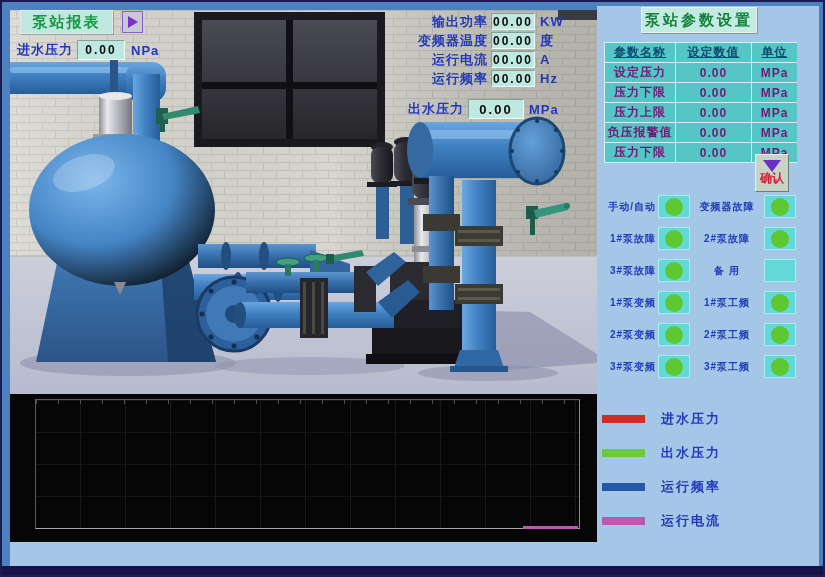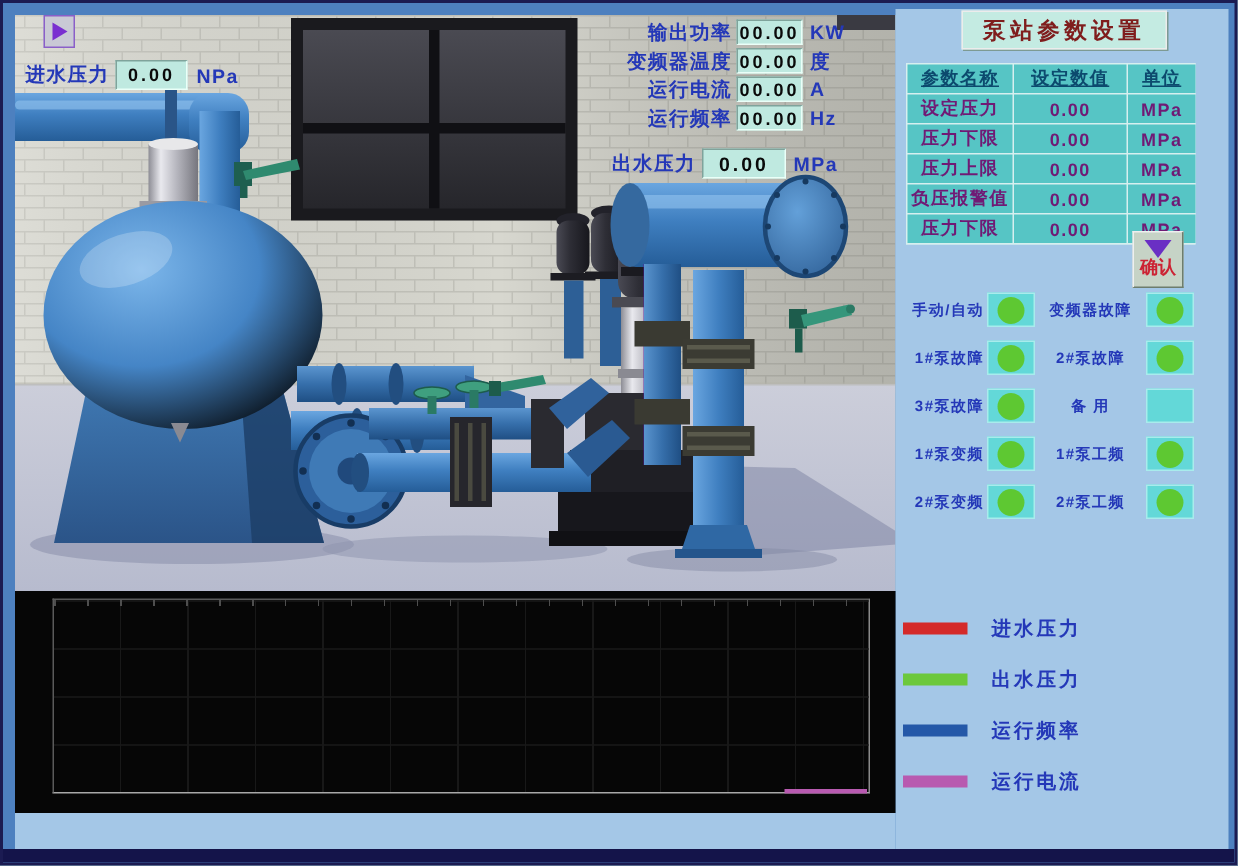--- a/index.html
+++ b/index.html
@@ -34,22 +34,22 @@
   .mrow .mlabel{width:118px;text-align:right;}
   .mrow .vbox{width:44px;height:17px;margin-left:3px;}
   .mrow .munit{width:32px;margin-left:5px;}
 
   .outlet{left:398px;top:89px;display:flex;align-items:center;}
   .outlet .vbox{width:56px;height:20px;margin-left:4px;font-size:13px;}
   .outlet .unit{margin-left:5px;}
 
   
   .panel{position:absolute;left:595px;top:4px;width:222px;height:564px;background:#a4c7e7;}
-  .title-box{position:absolute;left:44px;top:1px;width:137px;height:26px;background:#c4ebe2;border:1px solid #ececec;
-        box-shadow:1px 1px 0 #7d9a93;color:#7f1d1d;font-size:15px;font-weight:bold;letter-spacing:3px;
+  .title-box{position:absolute;left:44px;top:1px;width:116px;height:26px;background:#c4ebe2;border:1px solid #ececec;
+        box-shadow:1px 1px 0 #7d9a93;color:#15803d;font-size:15px;font-weight:bold;letter-spacing:3px;
         display:flex;align-items:center;justify-content:center;}
   .ptable{position:absolute;left:7px;top:36px;width:193px;background:#d6efef;border:1px solid #d6efef;
         display:grid;grid-template-columns:70px 75px 45px;grid-auto-rows:19px;gap:1px;}
   .ptable .cell{background:#56c5c5;display:flex;align-items:center;justify-content:center;
         font-size:12px;font-weight:bold;letter-spacing:1px;color:#701a75;white-space:nowrap;}
   .ptable .hcell{color:#0c4a6e;text-decoration:underline;}
   .confirm{position:absolute;left:158px;top:148px;width:34px;height:38px;background:#c6d3c6;
         border:1px solid #efefef;border-right-color:#6d7d6d;border-bottom-color:#6d7d6d;
         display:flex;flex-direction:column;align-items:center;justify-content:center;cursor:pointer;}
   .tri-down{width:0;height:0;border-top:12px solid #6a2fc4;border-left:9px solid transparent;border-right:9px solid transparent;}
@@ -279,20 +279,21 @@
       <polygon points="450,340 488,340 494,358 444,358" fill="#2f68a4"></polygon>
       <rect x="440" y="356" width="58" height="6" fill="#24558c"></rect>
 
       <rect x="516" y="196" width="12" height="13" fill="#1d5c4c"></rect>
       <polygon points="524,200 556,193 558,200 526,208" fill="#35967b"></polygon>
       <rect x="520" y="209" width="5" height="16" fill="#1d5c4c"></rect>
       <circle cx="557" cy="196" r="3" fill="#2a7a64"></circle>
     </svg>
 
     <div class="overlay report">
+      <div class="report-box">泵站报表</div>
       <div class="report-arrow">
         <span class="tri-right"></span>
       </div>
     </div>
 
     <div class="overlay inlet">
       <span class="blue-label">进水压力</span>
       <span class="vbox">0.00</span>
       <span class="blue-label unit">NPa</span>
     </div>
@@ -405,20 +406,30 @@
       <div class="irow">
         <span class="ilabel c1">2#泵变频</span>
         <span class="ind-box">
             <span class="led" data-on="true" style="background-color: rgb(94, 200, 50);"></span>
           </span>
         <span class="ilabel c2">2#泵工频</span>
         <span class="ind-box">
             <span class="led" data-on="true" style="background-color: rgb(94, 200, 50);"></span>
           </span>
       </div>
+      <div class="irow">
+        <span class="ilabel c1">3#泵变频</span>
+        <span class="ind-box">
+            <span class="led" data-on="true" style="background-color: rgb(94, 200, 50);"></span>
+          </span>
+        <span class="ilabel c2">3#泵工频</span>
+        <span class="ind-box">
+            <span class="led" data-on="true" style="background-color: rgb(94, 200, 50);"></span>
+          </span>
+      </div>
     </div>
 
     <div class="legend">
       <div class="litem">
         <span class="swatch" style="background-color: rgb(212, 42, 42);"></span>
         <span class="llabel">进水压力</span>
       </div>
       <div class="litem">
         <span class="swatch" style="background-color: rgb(108, 200, 60);"></span>
         <span class="llabel">出水压力</span>

